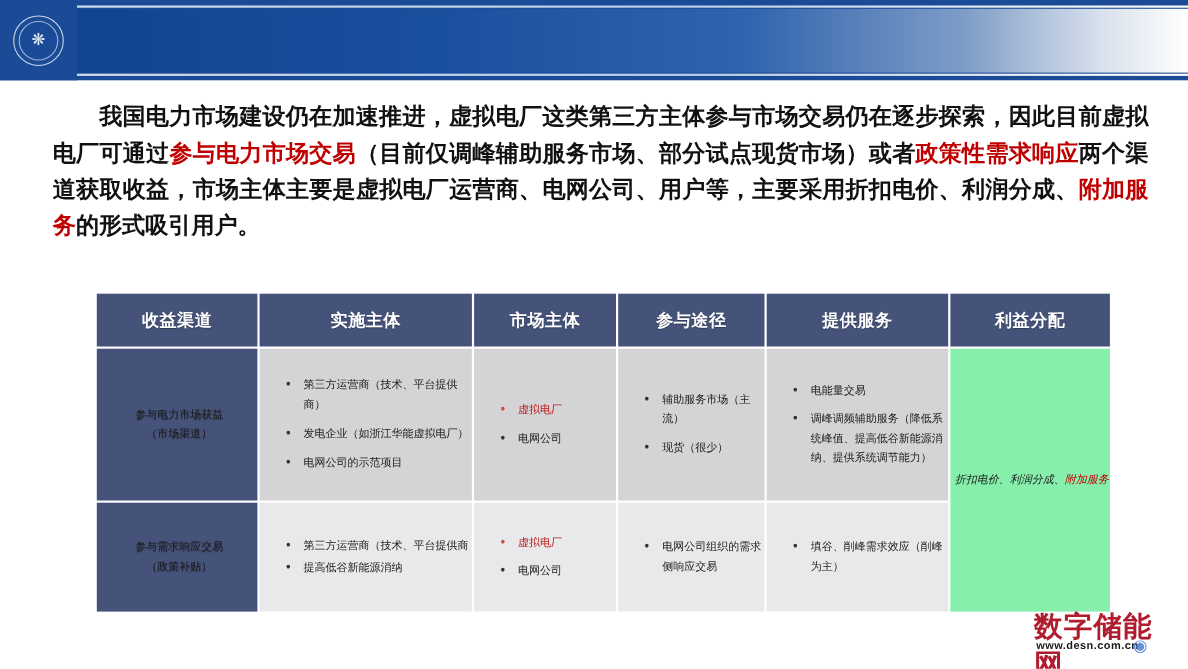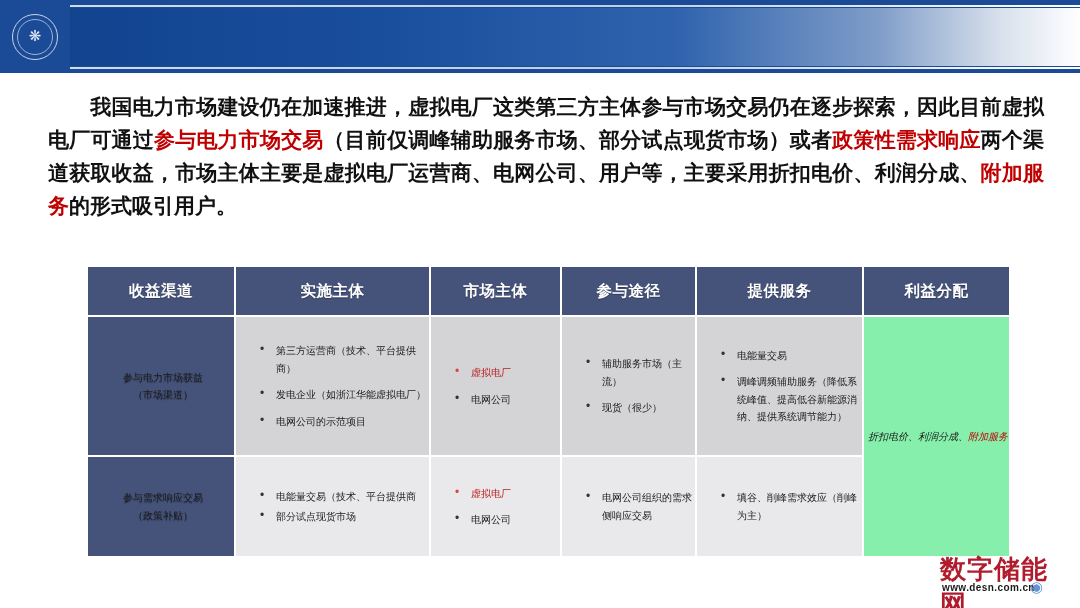--- a/index.html
+++ b/index.html
@@ -298,22 +298,22 @@
       </td>
     </tr>
 
     <tr style="height:99px">
       <td class="channel-cell">
         <div>参与需求响应交易</div>
         <div>（政策补贴）</div>
       </td>
       <td class="lighter">
         <ul class="bullets">
-          <li style="margin-bottom:2px"><span>电能量交易（技术、平台提供商</span></li>
-          <li><span>部分试点现货市场</span></li>
+          <li style="margin-bottom:2px"><span>第三方运营商（技术、平台提供商</span></li>
+          <li><span>提高低谷新能源消纳</span></li>
         </ul>
       </td>
       <td class="lighter">
         <ul class="bullets center-bullets">
           <li class="red"><span>虚拟电厂</span></li>
           <li><span>电网公司</span></li>
         </ul>
       </td>
       <td class="lighter">
         <ul class="bullets center-bullets">

